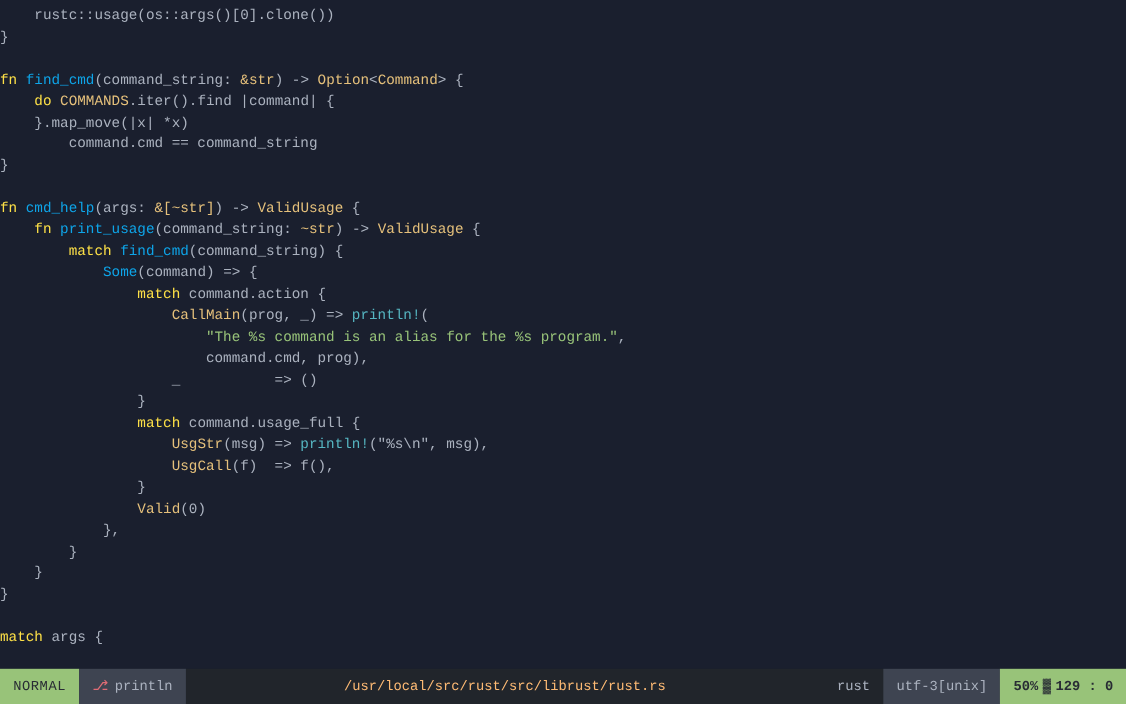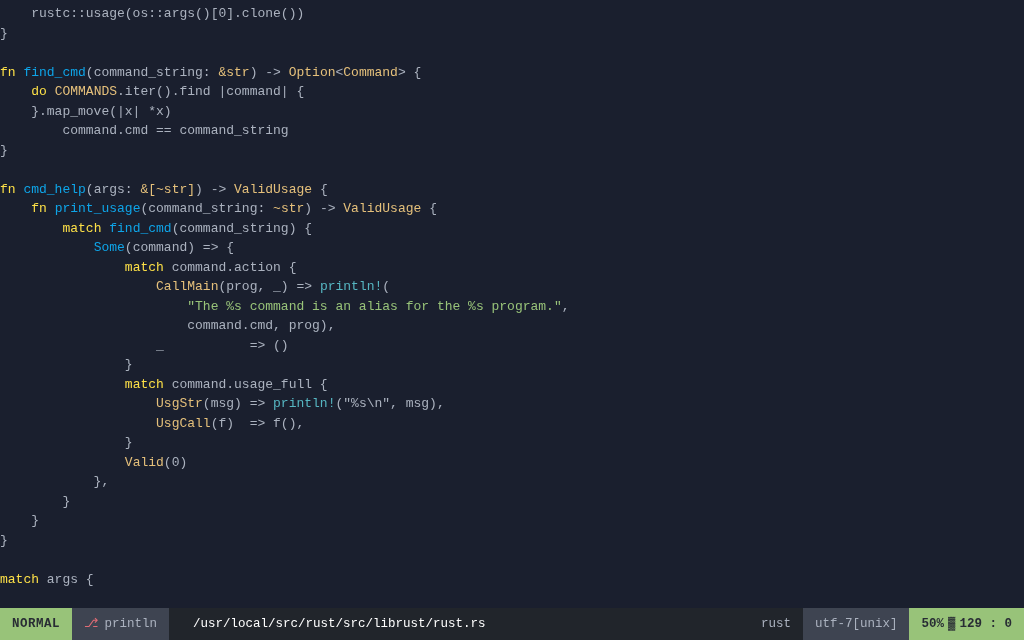--- a/index.html
+++ b/index.html
@@ -43,40 +43,41 @@
       height: 32px;
       display: flex;
       align-items: center;
       padding: 0;
       font-size: 12.5px;
       color: #abb2bf;
     }
     .status-mode {
       background: #98c379;
       color: #282c34;
-      font-weight: bold;
+      font-weight: normal;
       padding: 12px 12px;
       height: 100%;
       display: flex;
       align-items: center;
       letter-spacing: 0.5px;
     }
     .status-branch {
       background: #3e4451;
       color: #abb2bf;
       padding: 0 12px;
       height: 100%;
       display: flex;
       align-items: center;
       gap: 6px;
     }
     .status-filepath {
       padding: 0 24px;
-      color: #ffffff;
+      color: #fdba74;
       flex: 1;
+      text-align: center;
     }
     .status-right {
       display: flex;
       align-items: center;
       gap: 0;
       height: 100%;
     }
     .status-lang {
       padding: 0 12px;
       height: 100%;
@@ -140,20 +141,20 @@
 
 <div id="statusbar">
   <div class="status-mode">NORMAL</div>
   <div class="status-branch">
     <span style="color:#e06c75;">⎇</span>
     <span>println</span>
   </div>
   <div class="status-filepath">/usr/local/src/rust/src/librust/rust.rs</div>
   <div class="status-right">
     <div class="status-lang">rust</div>
-    <div class="status-enc">utf-7[unix]</div>
+    <div class="status-enc">utf-3[unix]</div>
     <div class="status-pct">
       <span>50%</span>
       <span>▓</span>
       <span><span>129</span> : <span>0</span></span>
     </div>
   </div>
 </div>
 
 </body></html>

